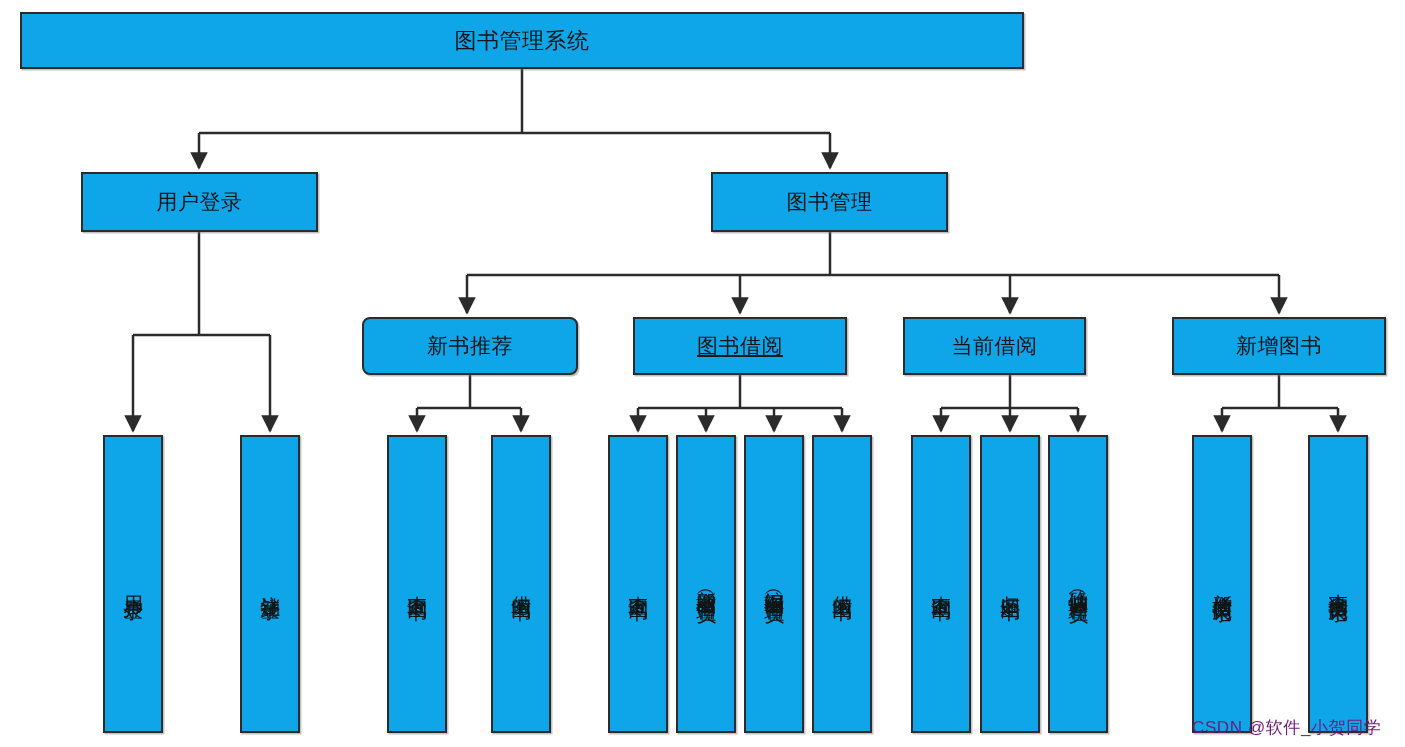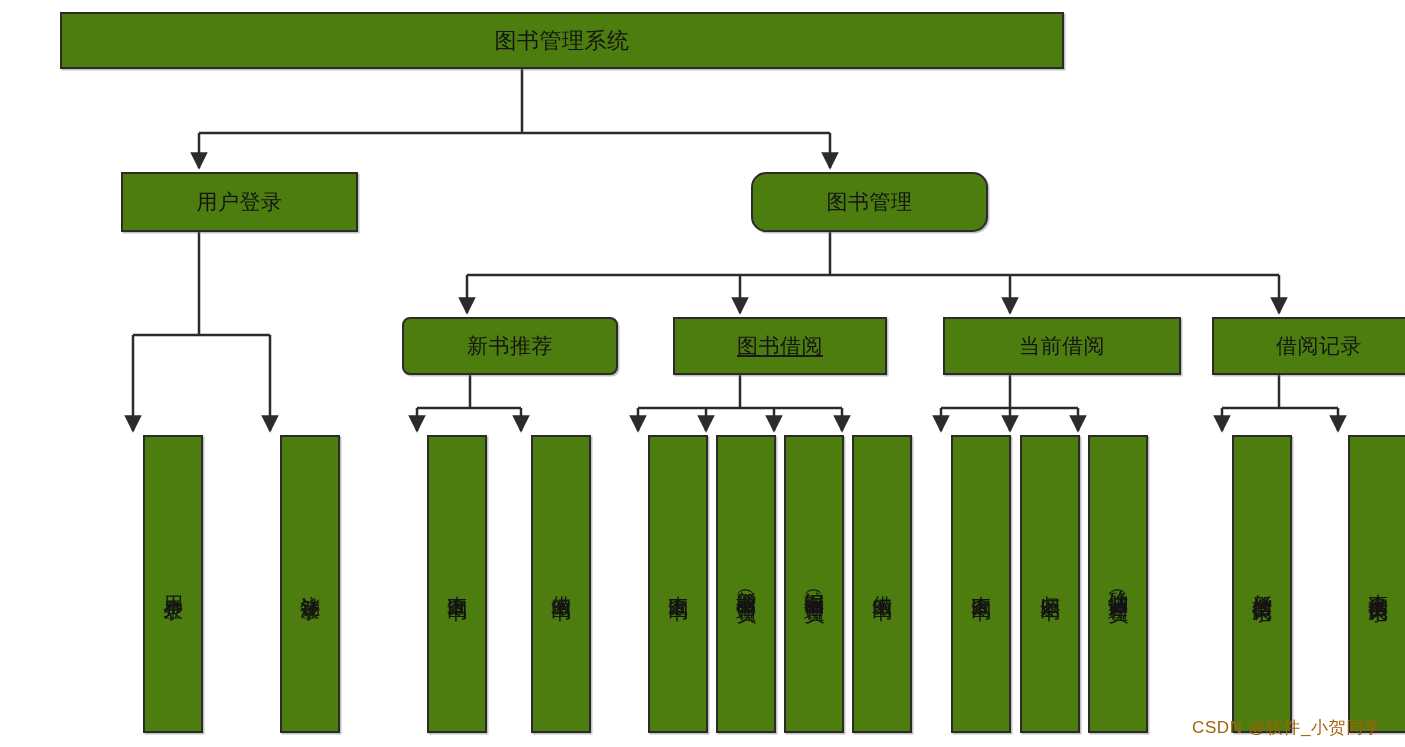--- a/index.html
+++ b/index.html
@@ -23,26 +23,25 @@
     left: 0;
     top: 0;
     width: 1405px;
     height: 747px;
     pointer-events: none;
   }
   .node {
     position: absolute;
     box-sizing: border-box;
     border: 2px solid #2b2b2b;
-    background: #4d7c0f;
+    background: #0ea5e9;
     display: flex;
     align-items: center;
     justify-content: center;
     box-shadow: 1.5px 1.5px 0 rgba(120,120,120,0.45);
-    margin-left: 40px;
   }
   .node .label {
     font-size: 21px;
     line-height: 1.18;
     letter-spacing: 0.5px;
     color: #141414;
     text-align: center;
     white-space: nowrap;
   }
   .node.root .label { font-size: 22px; }
@@ -55,21 +54,21 @@
     text-orientation: upright;
     font-size: 20px;
     line-height: 1.28;
     letter-spacing: 2px;
     white-space: normal;
     max-height: 100%;
   }
   .watermark {
     position: absolute;
     font-size: 17px;
-    color: #a16207;
+    color: #701a75;
     letter-spacing: 0.6px;
     white-space: nowrap;
     user-select: none;
   }
 </style>
 </head>
 <body>
 
 <div id="canvas">
 
@@ -124,35 +123,35 @@
     </g>
   </svg>
 
   <div class="node root" style="left:20px; top:12px; width:1004px; height:57px;">
     <span class="label">图书管理系统</span>
   </div>
 
   <div class="node" style="left:81px; top:172px; width:237px; height:60px;">
     <span class="label">用户登录</span>
   </div>
-  <div class="node" style="left:711px; top:172px; width:237px; height:60px;border-radius:15px;">
+  <div class="node" style="left:711px; top:172px; width:237px; height:60px;">
     <span class="label">图书管理</span>
   </div>
 
   <div class="node" style="left:362px; top:317px; width:216px; height:58px;border-radius:8px;">
     <span class="label">新书推荐</span>
   </div>
   <div class="node" style="left:633px; top:317px; width:214px; height:58px;text-decoration:underline;">
     <span class="label">图书借阅</span>
   </div>
-  <div class="node" style="left:903px; top:317px; width:238px; height:58px;">
+  <div class="node" style="left:903px; top:317px; width:183px; height:58px;">
     <span class="label">当前借阅</span>
   </div>
   <div class="node" style="left:1172px; top:317px; width:214px; height:58px;">
-    <span class="label">借阅记录</span>
+    <span class="label">新增图书</span>
   </div>
 
   <div class="node vertical" style="left:103px; top:435px; width:60px; height:298px;">
     <span class="label">用户登录</span>
   </div>
   <div class="node vertical" style="left:240px; top:435px; width:60px; height:298px;">
     <span class="label">注销登录</span>
   </div>
 
   <div class="node vertical" style="left:387px; top:435px; width:60px; height:298px;">

